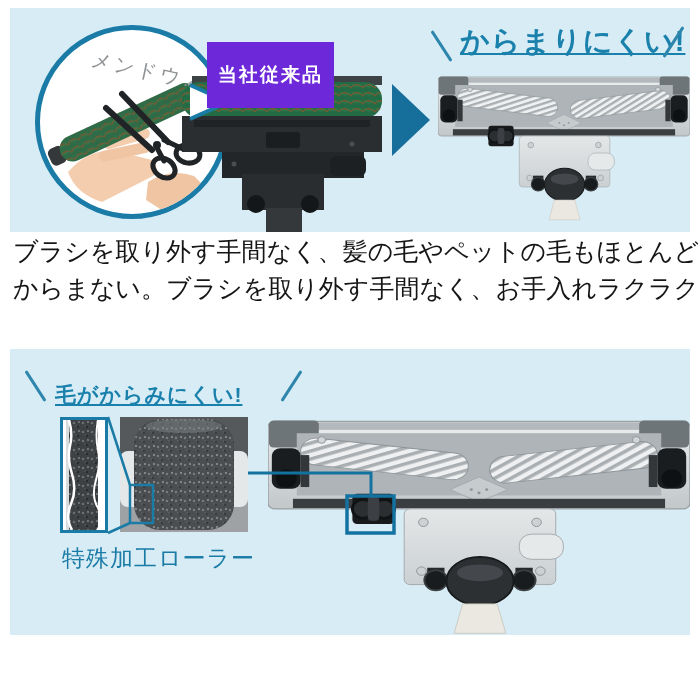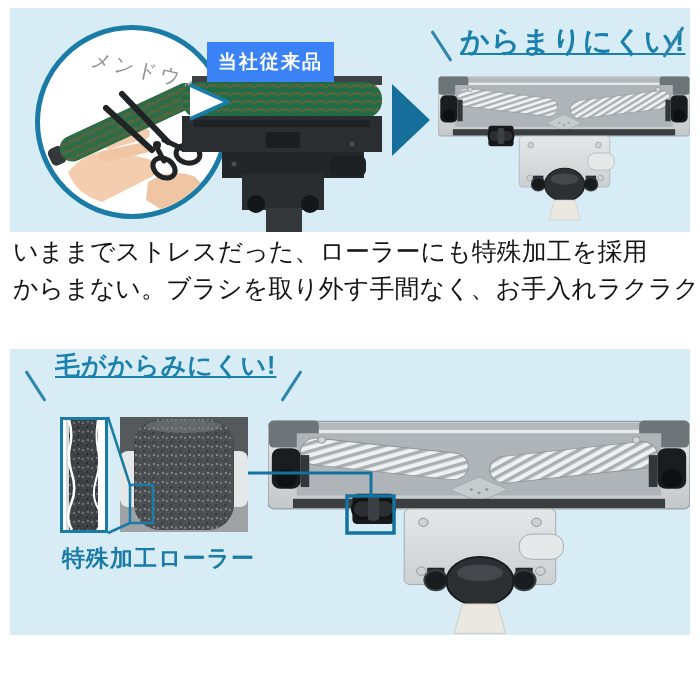--- a/index.html
+++ b/index.html
@@ -10,48 +10,48 @@
   .band2{top:349px;height:286px;}
 
   
   .bubble-circle{position:absolute;left:25px;top:17px;width:194px;height:194px;box-sizing:border-box;
     background:#fff;border:5px solid #1a7ba6;border-radius:50%;overflow:hidden;z-index:1;}
   .bubble-photo{position:absolute;left:0;top:0;width:184px;height:184px;}
   .bubble-text{position:absolute;left:50px;top:28px;transform:rotate(12deg);color:#8e9295;
     font-size:20px;letter-spacing:3px;z-index:2;white-space:nowrap;}
   .old-head{position:absolute;left:172px;top:66px;width:200px;height:158px;z-index:2;}
   .bubble-tail{position:absolute;left:178px;top:74px;width:44px;height:40px;z-index:3;}
-  .old-label{position:absolute;left:197px;top:34px;background:#3b82f6;color:#fff;font-size:19px;
-    font-weight:bold;padding:7px 11px;letter-spacing:2px;z-index:4;white-space:nowrap;}
+  .old-label{position:absolute;left:197px;top:34px;background:#6d28d9;color:#fff;font-size:19px;
+    font-weight:bold;padding:20px 11px;letter-spacing:2px;z-index:4;white-space:nowrap;}
   .arrow-right{position:absolute;left:382px;top:76px;width:0;height:0;
     border-top:36px solid transparent;border-bottom:36px solid transparent;border-left:38px solid #156f9a;}
   .headline{position:absolute;color:#1a81ac;font-weight:bold;white-space:nowrap;text-decoration:underline;}
   .h1{left:450px;top:14px;font-size:29px;letter-spacing:1px;}
-  .h2{left:45px;top:0;font-size:25px;letter-spacing:1px;}
+  .h2{left:45px;top:32px;font-size:21px;letter-spacing:1px;}
   .slash{position:absolute;width:3px;height:36px;background:#2e86ad;border-radius:2px;}
   .sl{transform:rotate(-33deg);}
   .sr{transform:rotate(33deg);}
   .sl1{left:430px;top:20px;}
   .sr1{left:662px;top:16px;}
   .sl2{left:24px;top:19px;}
   .sr2{left:280px;top:19px;}
   .new-head1{position:absolute;left:428px;top:60px;width:252px;height:153px;}
 
   
   .para{position:absolute;font-family:"Liberation Serif","DejaVu Serif",serif;color:#151515;
     font-size:25px;margin:0;white-space:nowrap;}
   .p1{left:13px;top:233px;line-height:37px;}
   .p2{left:30px;top:630px;line-height:35px;}
 
   
   .strip{position:absolute;left:50px;top:68px;width:48px;height:116px;box-sizing:border-box;
     border:3px solid #1a7ba6;background:#fff;}
   .strip svg{position:absolute;left:0;top:0;width:42px;height:110px;}
   .roller-photo{position:absolute;left:110px;top:68px;width:128px;height:115px;}
-  .roller-caption{position:absolute;left:52px;top:194px;font-size:23px;font-weight:bold;
+  .roller-caption{position:absolute;left:52px;top:194px;font-size:23px;font-weight:normal;
     color:#1a7ba6;letter-spacing:1px;white-space:nowrap;}
   .head2{position:absolute;left:258px;top:59px;width:422px;height:227px;}
   .overlay2{position:absolute;left:0;top:0;width:680px;height:286px;pointer-events:none;z-index:6;}
   .defs-holder{position:absolute;width:0;height:0;overflow:hidden;}
 </style>
 </head>
 <body>
 
 <svg class="defs-holder" xmlns="http://www.w3.org/2000/svg" xmlns:xlink="http://www.w3.org/1999/xlink" aria-hidden="true">
   <defs>
@@ -184,21 +184,21 @@
     <span class="slash sl sl1"></span>
     <div class="headline h1">からまりにくい!</div>
     <span class="slash sr sr1"></span>
 
     <svg class="new-head1" viewBox="0 0 440 270" preserveAspectRatio="none">
       <use href="#headSym" xlink:href="#headSym"></use>
     </svg>
   </section>
 
   <p class="para p1">
-    <span>いままでストレスだった、ローラーにも特殊加工を採用</span><br>
+    <span>ブラシを取り外す手間なく、髪の毛やペットの毛もほとんど</span><br>
     <span>からまない。ブラシを取り外す手間なく、お手入れラクラク。</span><br>
   </p>
 
   <section class="band band2">
 
     <span class="slash sl sl2"></span>
     <div class="headline h2">毛がからみにくい!</div>
     <span class="slash sr sr2"></span>
 
     <div class="strip">

